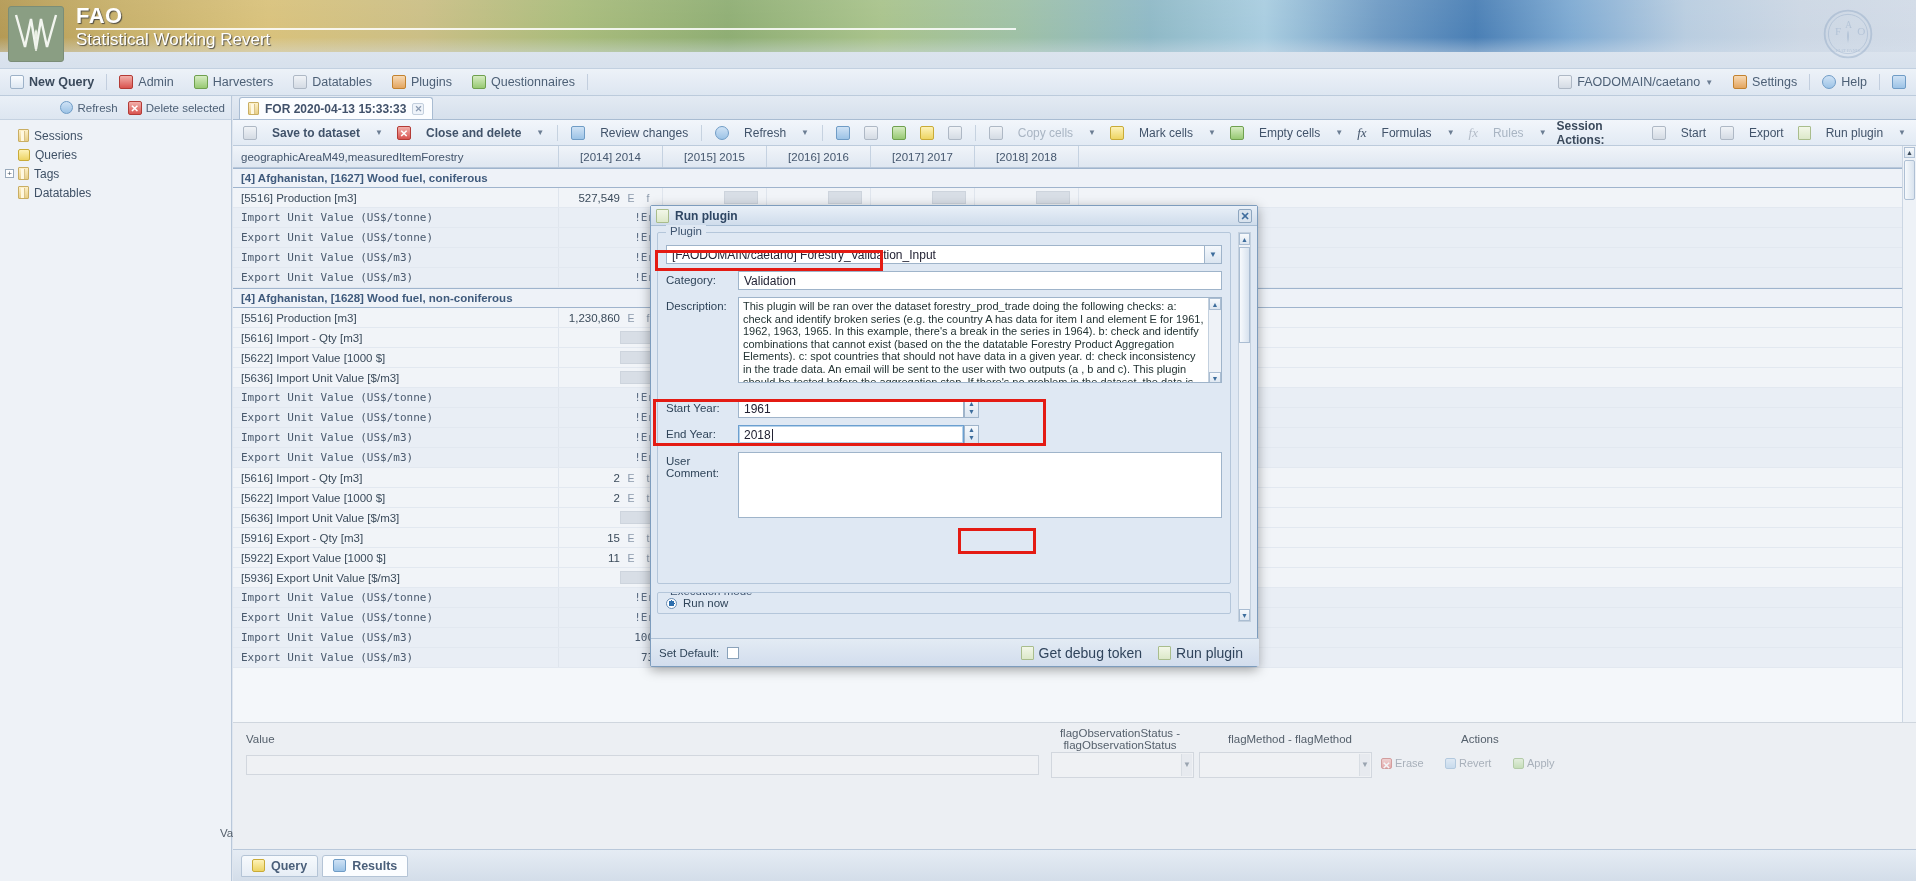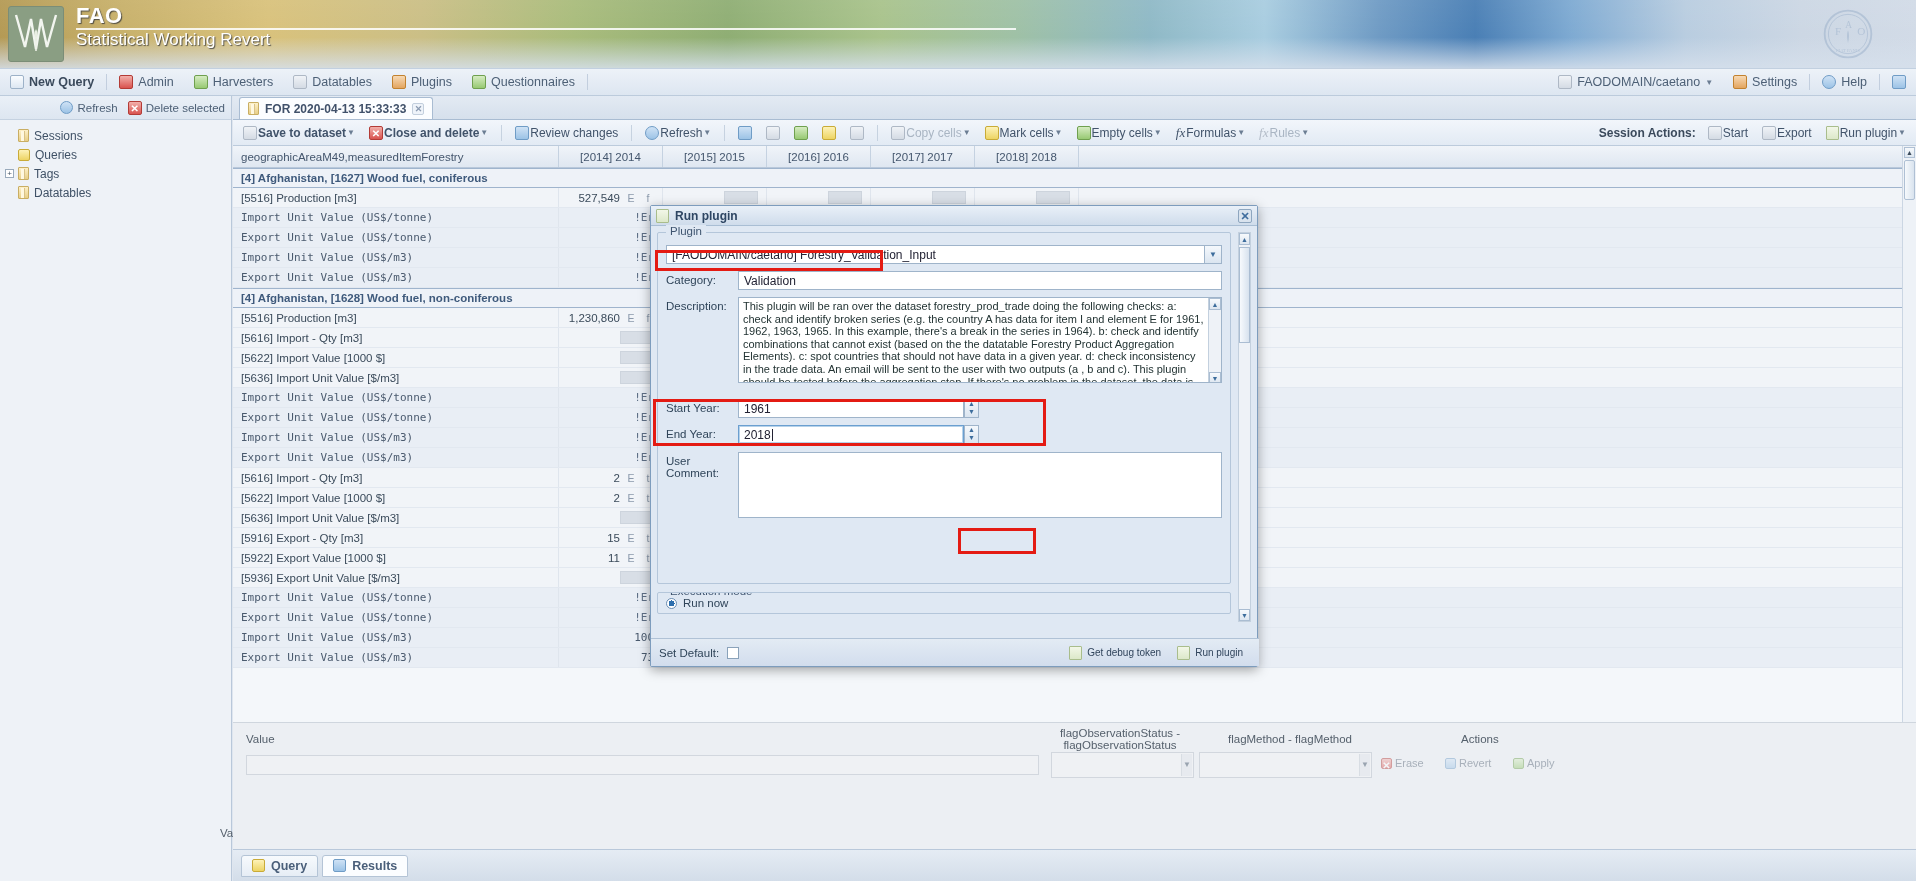--- a/index.html
+++ b/index.html
@@ -4,21 +4,21 @@
 <style>
   * { box-sizing: border-box; }
   html, body { margin:0; padding:0; }
   body {
     width:1916px; height:881px; overflow:hidden;
     font-family:"Liberation Sans", sans-serif;
     font-size:12px; color:#3a4a5a;
     background:#dfe6ef;
   }
   
-  .banner { position:absolute; left:0; top:0; width:1916px; height:69px;
+  .banner { position:absolute; left:0; top:0; width:1916px; height:52px;
     background:
       linear-gradient(90deg, rgba(212,186,120,0) 0%, rgba(212,186,120,0) 0%),
       linear-gradient(90deg,
         #b49a55 0%, #c7b06a 6%, #d9c27c 14%, #cbbf86 22%,
         #a9bc7c 30%, #8fae74 38%, #a9c38c 46%,
         #9fc1a6 53%, #8fb9c6 60%, #a9cde0 66%,
         #6f9bc4 72%, #4a7fb5 77%, #7eaad2 82%,
         #b9cde0 88%, #ccd7e4 94%, #d2dbe7 100%);
   }
   .banner-fade { position:absolute; left:0; top:0; width:1916px; height:68px;
@@ -67,21 +67,21 @@
   .tabstrip { height:24px; background:linear-gradient(180deg,#e3eaf3,#d6e0ec);
     border-bottom:1px solid #a9bcd2; display:flex; align-items:flex-end; padding-left:6px; }
   .doctab { display:flex; align-items:center; gap:6px; height:22px; padding:0 8px;
     background:#fbfdff; border:1px solid #a9bcd2; border-bottom:none;
     border-radius:3px 3px 0 0; font-size:12px; font-weight:bold; color:#40516a; cursor:pointer; }
   .doctab .x { width:12px; height:12px; border:1px solid #c3cfdd; background:#eef3f9;
     font-size:9px; line-height:10px; text-align:center; color:#8a9ab0; border-radius:2px; }
 
   .toolbar2 { height:26px; background:linear-gradient(180deg,#f2f6fb,#e2eaf4);
     border-bottom:1px solid #bccbdc; display:flex; align-items:center; padding:0 4px; gap:2px; }
-  .tb { display:flex; align-items:center; gap:1px; padding:0 6px; height:24px; font-size:12px;
+  .tb { display:flex; align-items:center; gap:15px; padding:0 6px; height:24px; font-size:12px;
     color:#41536a; cursor:pointer; white-space:nowrap; }
   .tb.dis { color:#a9b5c3; cursor:default; }
   .tb b { font-weight:bold; }
   .caret { font-size:8px; color:#6b7d93; }
   .tbsep { width:1px; height:16px; background:#c6d2e0; margin:0 5px; }
   .sa-label { font-weight:bold; color:#3b4a5c; font-size:12px; margin-right:4px; }
 
   
   .gridwrap { position:absolute; left:0; top:50px; width:1683px; height:648px;
     background:#f4f7fa; overflow:hidden; }
@@ -163,21 +163,21 @@
     background:linear-gradient(180deg,#f7fafd,#dde6f0); border:1px solid #aabdd2;
     font-size:7px; text-align:center; line-height:11px; color:#3d6d9c; }
   .ta { flex:1; height:66px; background:#fff; border:1px solid #9fb4ca; }
   .redbox { position:absolute; border:3px solid #e41b13; pointer-events:none; }
   .radio { width:11px; height:11px; border-radius:50%; border:1px solid #6d8fb3;
     background:radial-gradient(circle at 50% 50%, #2d6fae 0 3px, #fff 3px 100%); display:inline-block; }
   .dfoot { position:absolute; left:0; bottom:0; width:608px; height:28px;
     background:linear-gradient(180deg,#e3ebf4,#d2dded); border-top:1px solid #b0c2d6;
     display:flex; align-items:center; padding:0 8px; gap:8px; }
   .chk { width:12px; height:12px; background:#fff; border:1px solid #8aa2ba; }
-  .dbtn { display:flex; align-items:center; gap:5px; font-size:10px; color:#30445c; cursor:pointer; padding:2px 4px;}
+  .dbtn { display:flex; align-items:center; gap:5px; font-size:14px; color:#30445c; cursor:pointer; padding:2px 4px;}
   .pluglet { width:13px; height:14px; background:linear-gradient(180deg,#f2f7e8,#dce8c9);
     border:1px solid #a9bd8c; border-radius:1px; flex:none; }
   .dscroll { position:absolute; right:6px; top:26px; width:13px; height:390px; background:#eef2f7;
     border:1px solid #c3d0de; }
   .dscroll .th { position:absolute; left:0; top:14px; width:11px; height:96px;
     background:linear-gradient(90deg,#f7fafd,#d7e2ee); border:1px solid #aabdd2; }
   .dscroll .ab { position:absolute; left:0; width:11px; height:12px;
     background:linear-gradient(180deg,#f7fafd,#dde6f0); border:1px solid #aabdd2;
     font-size:7px; text-align:center; line-height:11px; color:#3d6d9c; }
 

